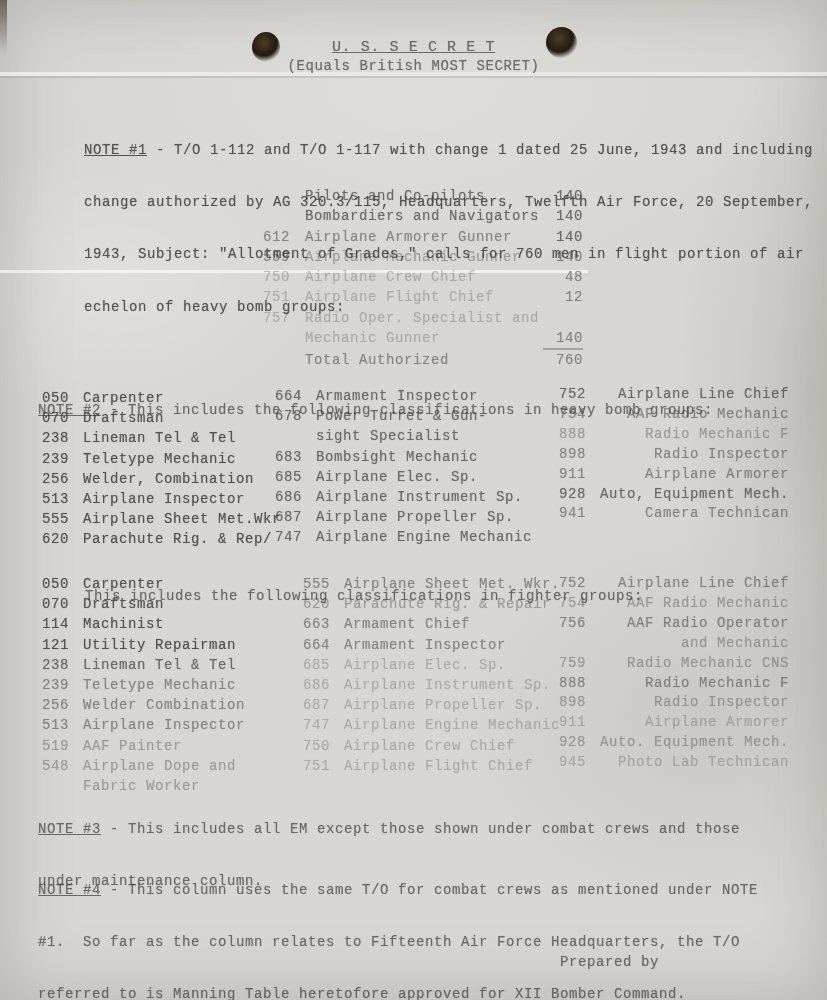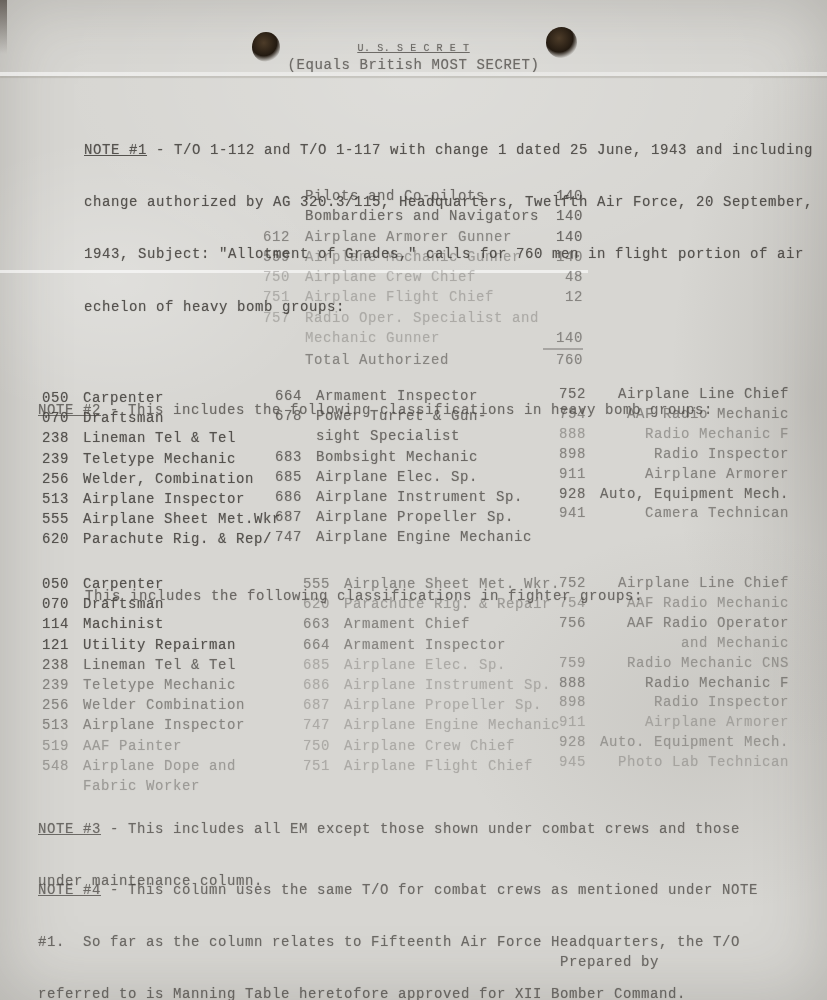--- a/index.html
+++ b/index.html
@@ -39,21 +39,21 @@
   .hole1{left:252px;top:32px;width:28px;height:30px;}
   .hole2{left:546px;top:27px;width:31px;height:31px;}
   .scratch1{left:0;top:72px;width:827px;height:4px;
     background:linear-gradient(to right, rgba(255,255,255,.6), rgba(255,255,255,.3) 55%, rgba(255,255,255,.55));
     box-shadow:0 2px 1px rgba(118,112,102,.22);}
   .scratch2{left:0;top:270px;width:588px;height:3px;background:rgba(255,255,255,.6);}
   .edge-l{left:0;top:0;width:7px;height:54px;
     background:linear-gradient(to bottom,#6a645e, rgba(106,100,94,0));}
   
   .titlewrap{left:0;top:39px;width:827px;text-align:center;}
-  .title{display:inline-block;text-decoration:underline;font-size:10px;}
+  .title{display:inline-block;text-decoration:underline;font-size:15px;}
   .subtitle{line-height:20px;}
   
   .note{white-space:pre;}
   .n1{left:38px;top:108px;margin-left:46px;}
   .n2line{left:38px;top:368px;}
   .hv1{left:35px;top:388px;}
   .hv2{left:268px;top:386px;}
   .hv3{left:552px;top:385px;}
   .fintro{left:85px;top:554px;}
   .fg1{left:35px;top:574px;}

